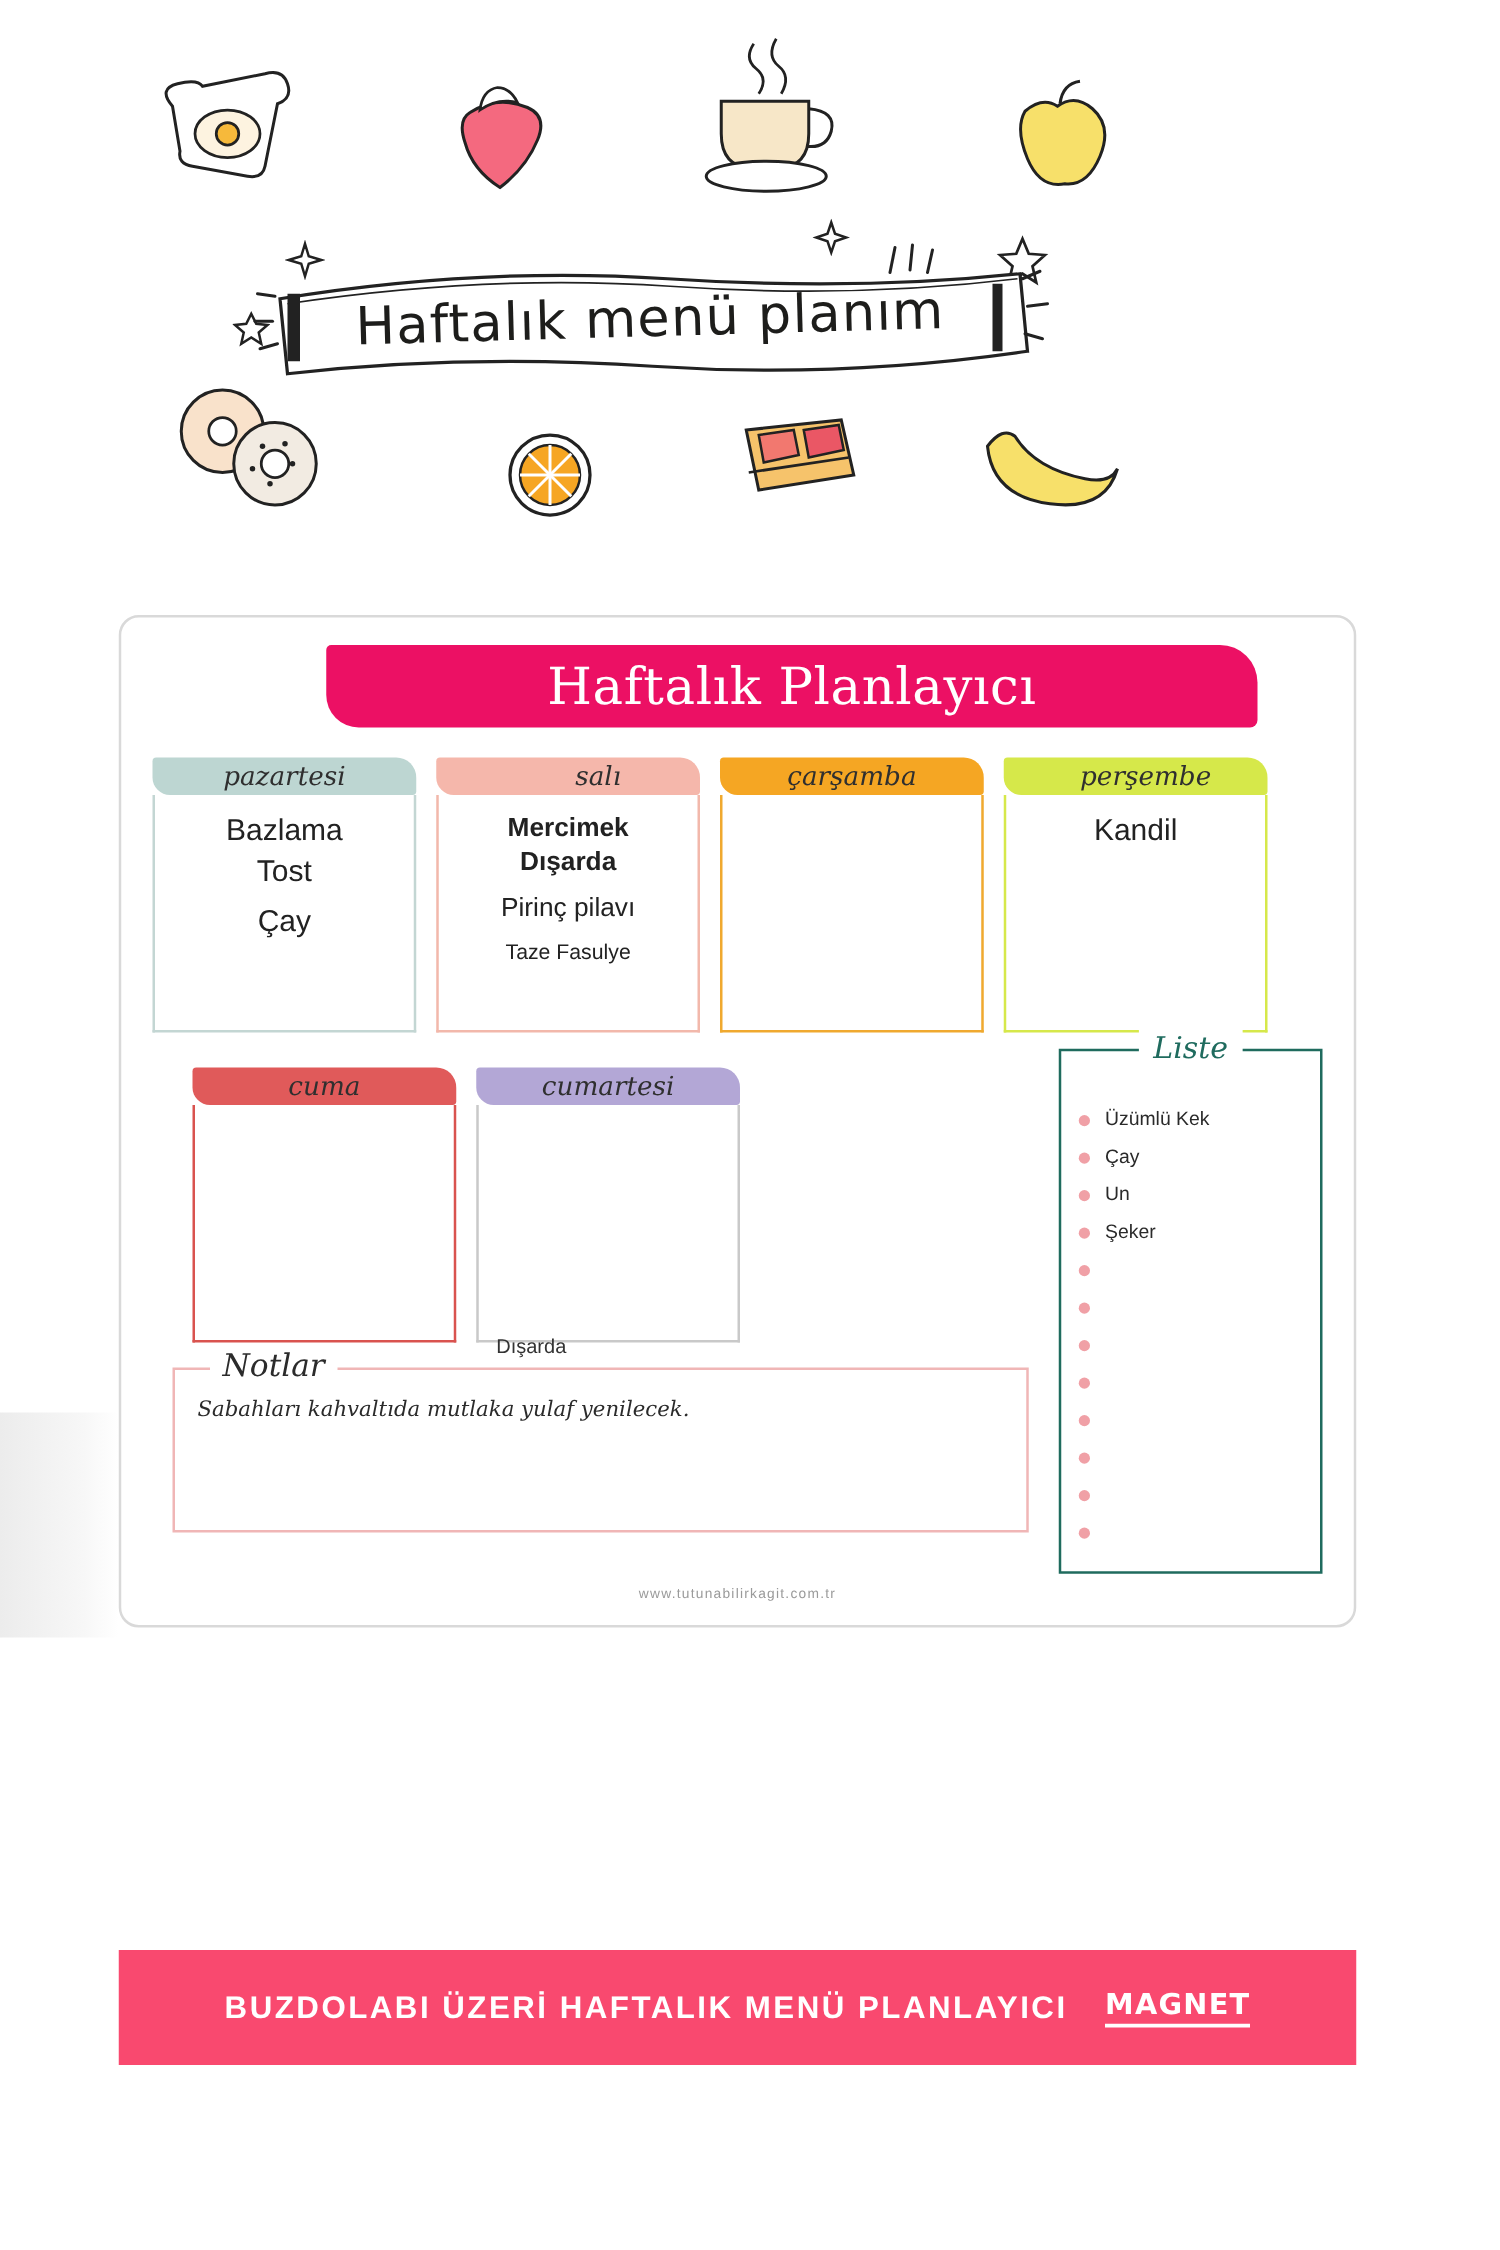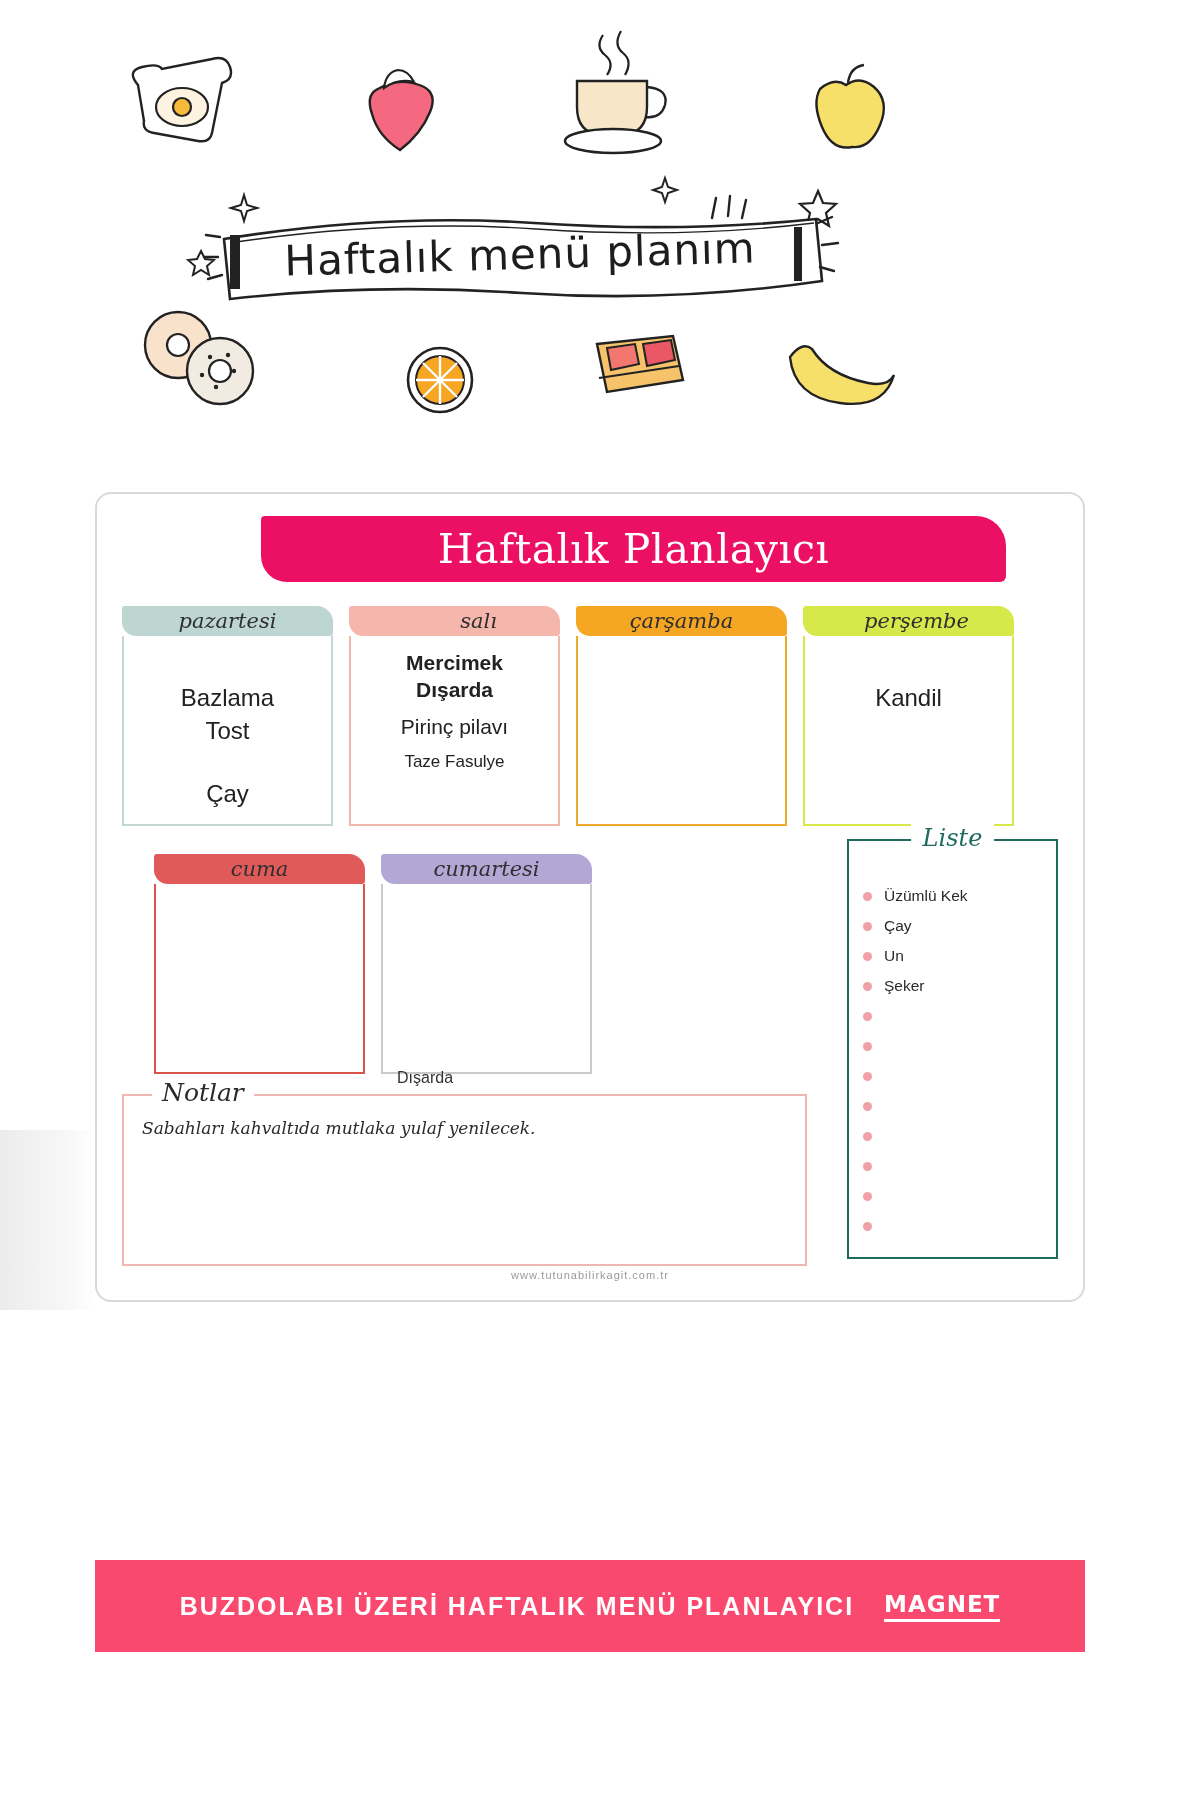--- a/index.html
+++ b/index.html
@@ -119,21 +119,21 @@
     box-sizing: border-box;
     padding: 14px 10px 8px 10px;
     text-align: center;
   }
   .day-box .entry {
     font-family: "Liberation Sans", sans-serif;
     color: #222222;
     line-height: 1.28;
     margin-bottom: 10px;
   }
-  .day-box .entry.big { font-size: 24px; margin-top: 33px; }
+  .day-box .entry.big { font-size: 24px; }
   .day-box .entry.mid { font-size: 21px; }
   .day-box .entry.sm  { font-size: 17px; }
 
   
   .liste {
     position: absolute;
     right: 25px;
     top: 345px;
     width: 211px;
     height: 420px;
@@ -170,24 +170,24 @@
     height: 9px;
     border-radius: 50%;
     background: #f0a0a6;
     margin-right: 12px;
     flex: none;
   }
 
   
   .notlar {
     position: absolute;
-    left: 25px;
+    left: 41px;
     top: 600px;
     width: 685px;
-    height: 172px;
+    height: 132px;
     border: 2px solid #f0b6b6;
     box-sizing: border-box;
     padding: 22px 6px 10px 18px;
   }
   .notlar-title {
     position: absolute;
     left: 28px;
     top: -18px;
     background: #ffffff;
     padding: 0 10px;

